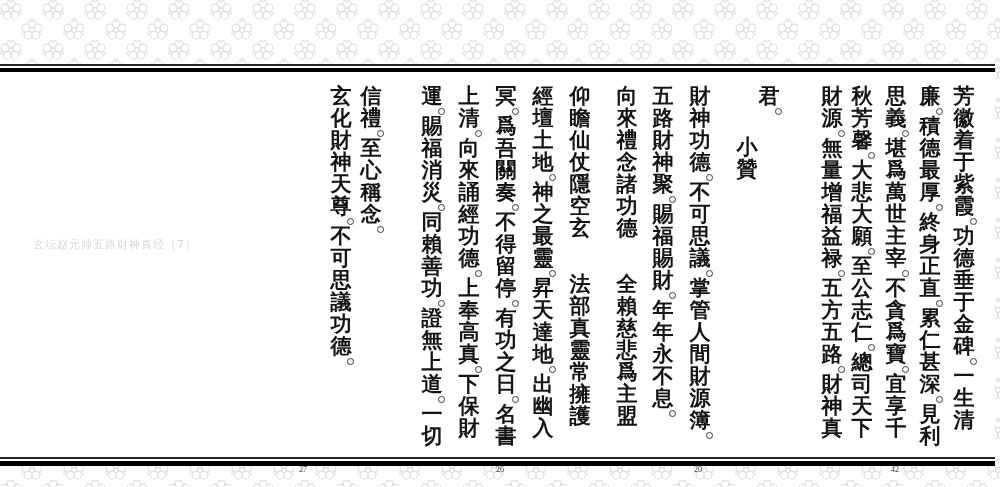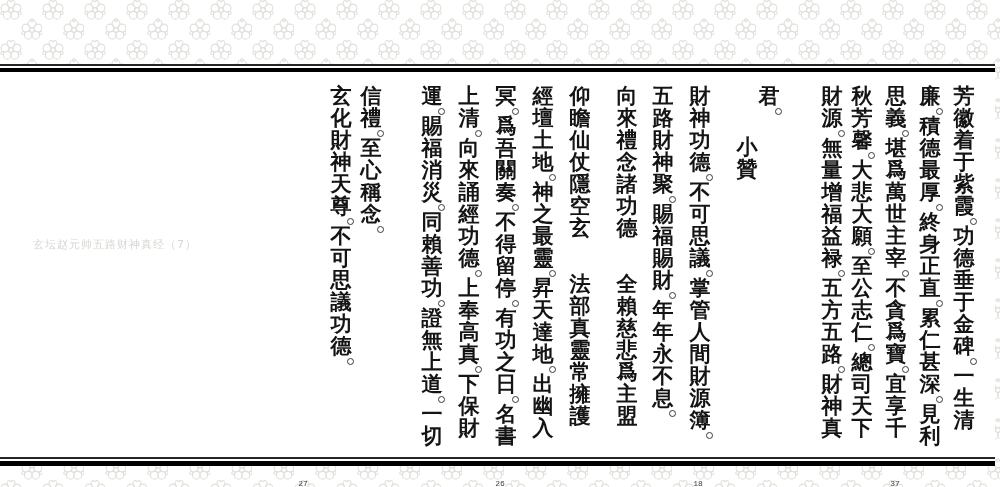--- a/index.html
+++ b/index.html
@@ -30,22 +30,22 @@
   .vcol .p::after{
     content:"";position:absolute;right:0px;top:1px;width:5px;height:5px;
     border:1px solid #3a3a3a;border-radius:50%;
   }
   .vcol .sp{height:34px;width:26px;}
   .watermark{
     position:absolute;left:33px;top:237px;z-index:2;
     font-size:11px;letter-spacing:1px;color:#d9d6d2;white-space:nowrap;text-align:center;
   }
   .pageno{
-    position:absolute;top:480px;z-index:3;font-size:8px;line-height:8px;
-    color:#3d3d3d;transform:translateX(-50%);font-family:Liberation Mono, monospace;
+    position:absolute;top:466px;z-index:3;font-size:8px;line-height:8px;
+    color:#3d3d3d;transform:translateX(-50%);font-family:Liberation Serif, serif;
   }
   .pn-27{left:303px;} .pn-26{left:500px;text-align:right;} .pn-25{left:698px;} .pn-24{left:895px;}
 </style>
 </head>
 <body>
 
 <svg class="bg-pattern" width="1000" height="487" aria-hidden="true">
   <defs>
     <g id="blossom" stroke="#e2e0dc" fill="none" stroke-width="1">
       <circle cx="0" cy="-5.5" r="3.4"></circle>
@@ -360,14 +360,14 @@
     <div class="ch">可</div>
     <div class="ch">思</div>
     <div class="ch">議</div>
     <div class="ch">功</div>
     <div class="ch">德</div>
     <div class="p"></div>
   </div>
 
 <span class="pageno pn-27">27</span>
 <span class="pageno pn-26">26</span>
-<span class="pageno pn-25">18</span>
-<span class="pageno pn-24">37</span>
+<span class="pageno pn-25">20</span>
+<span class="pageno pn-24">42</span>
 
 </body></html>

